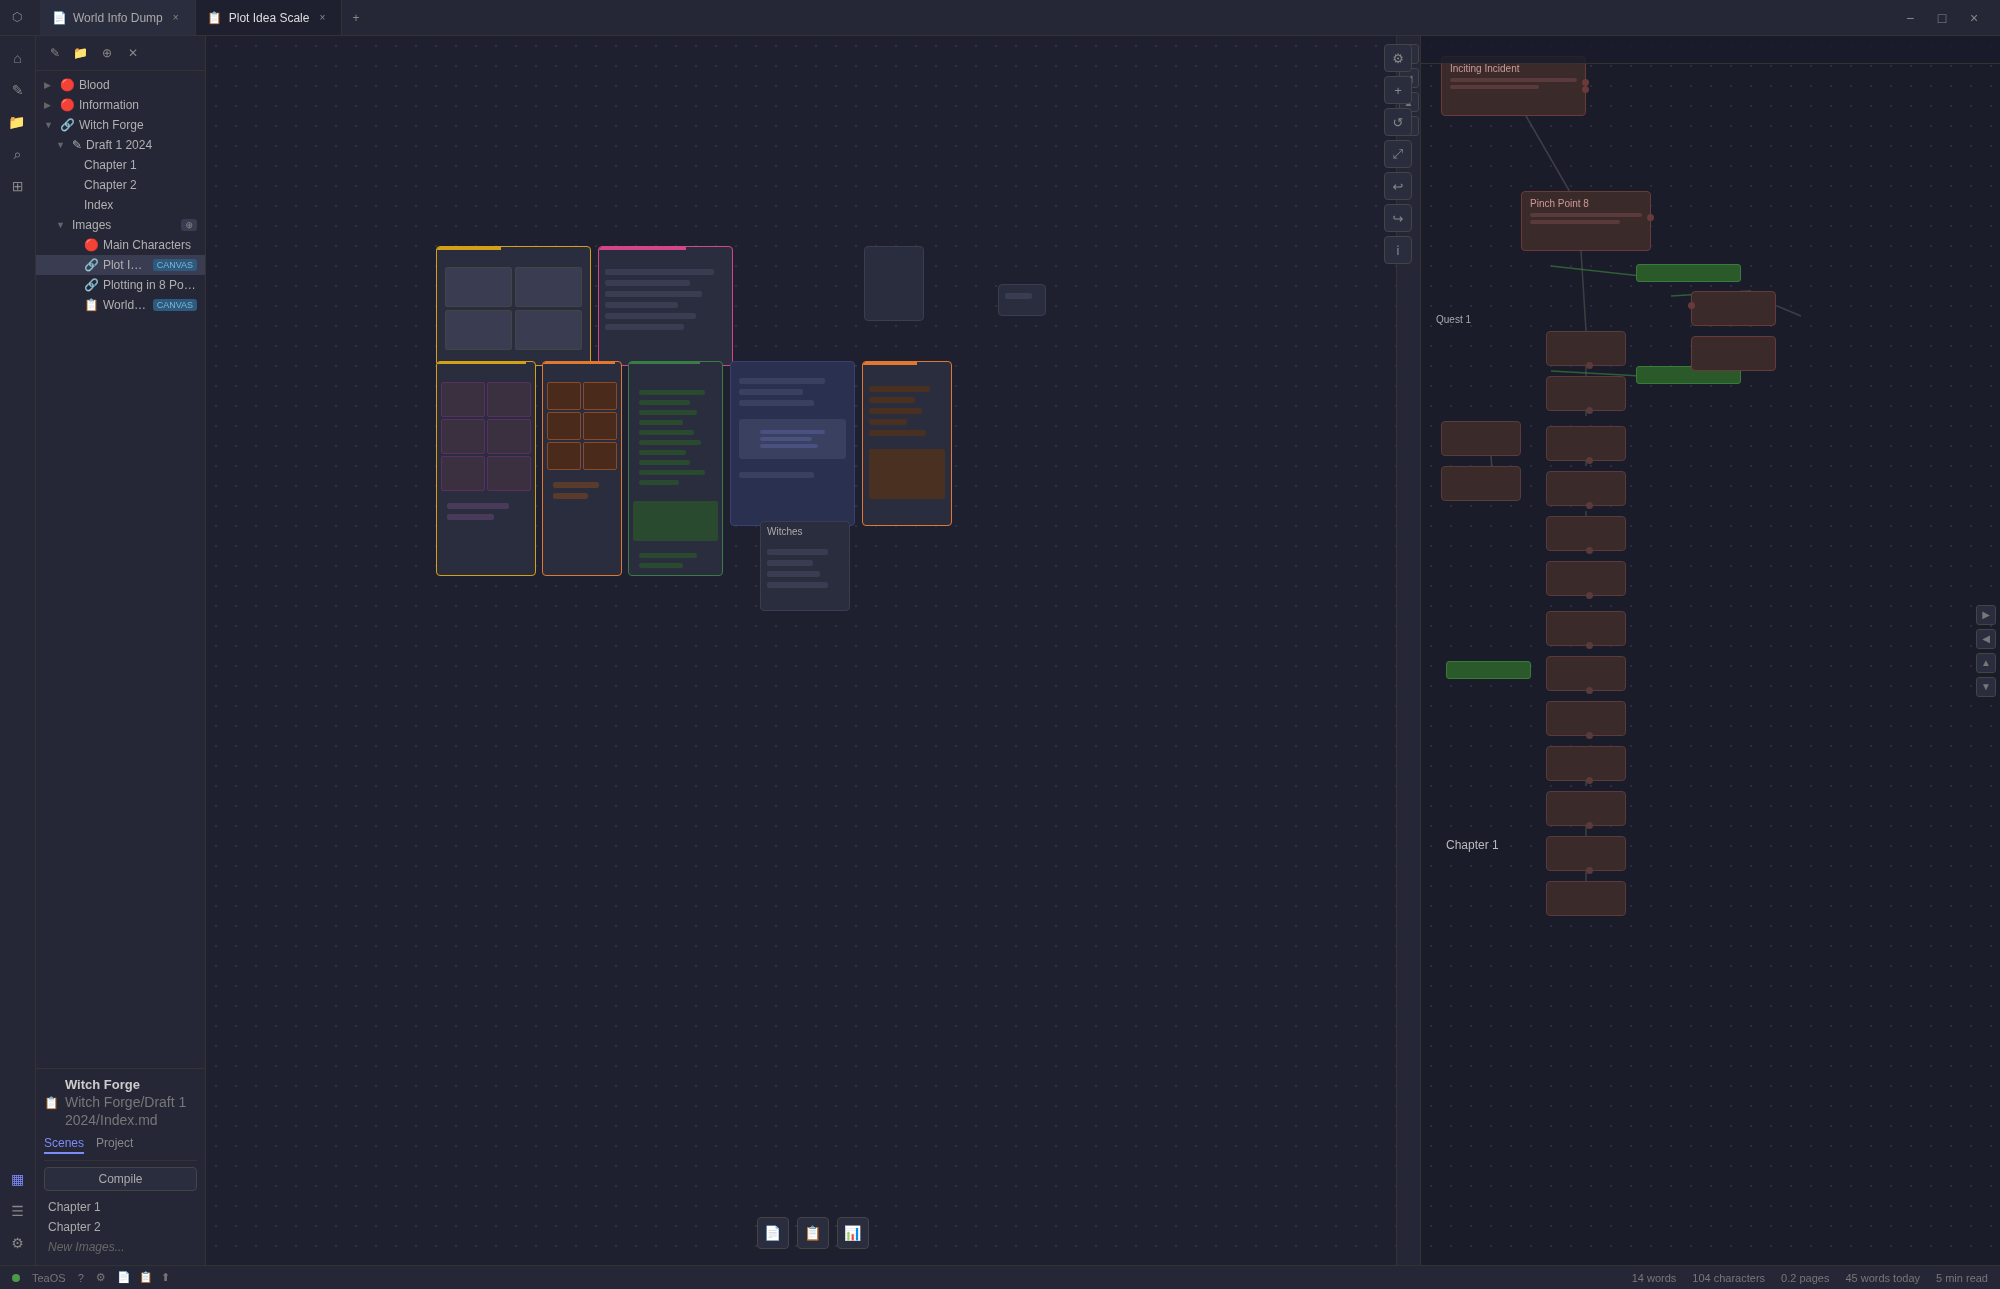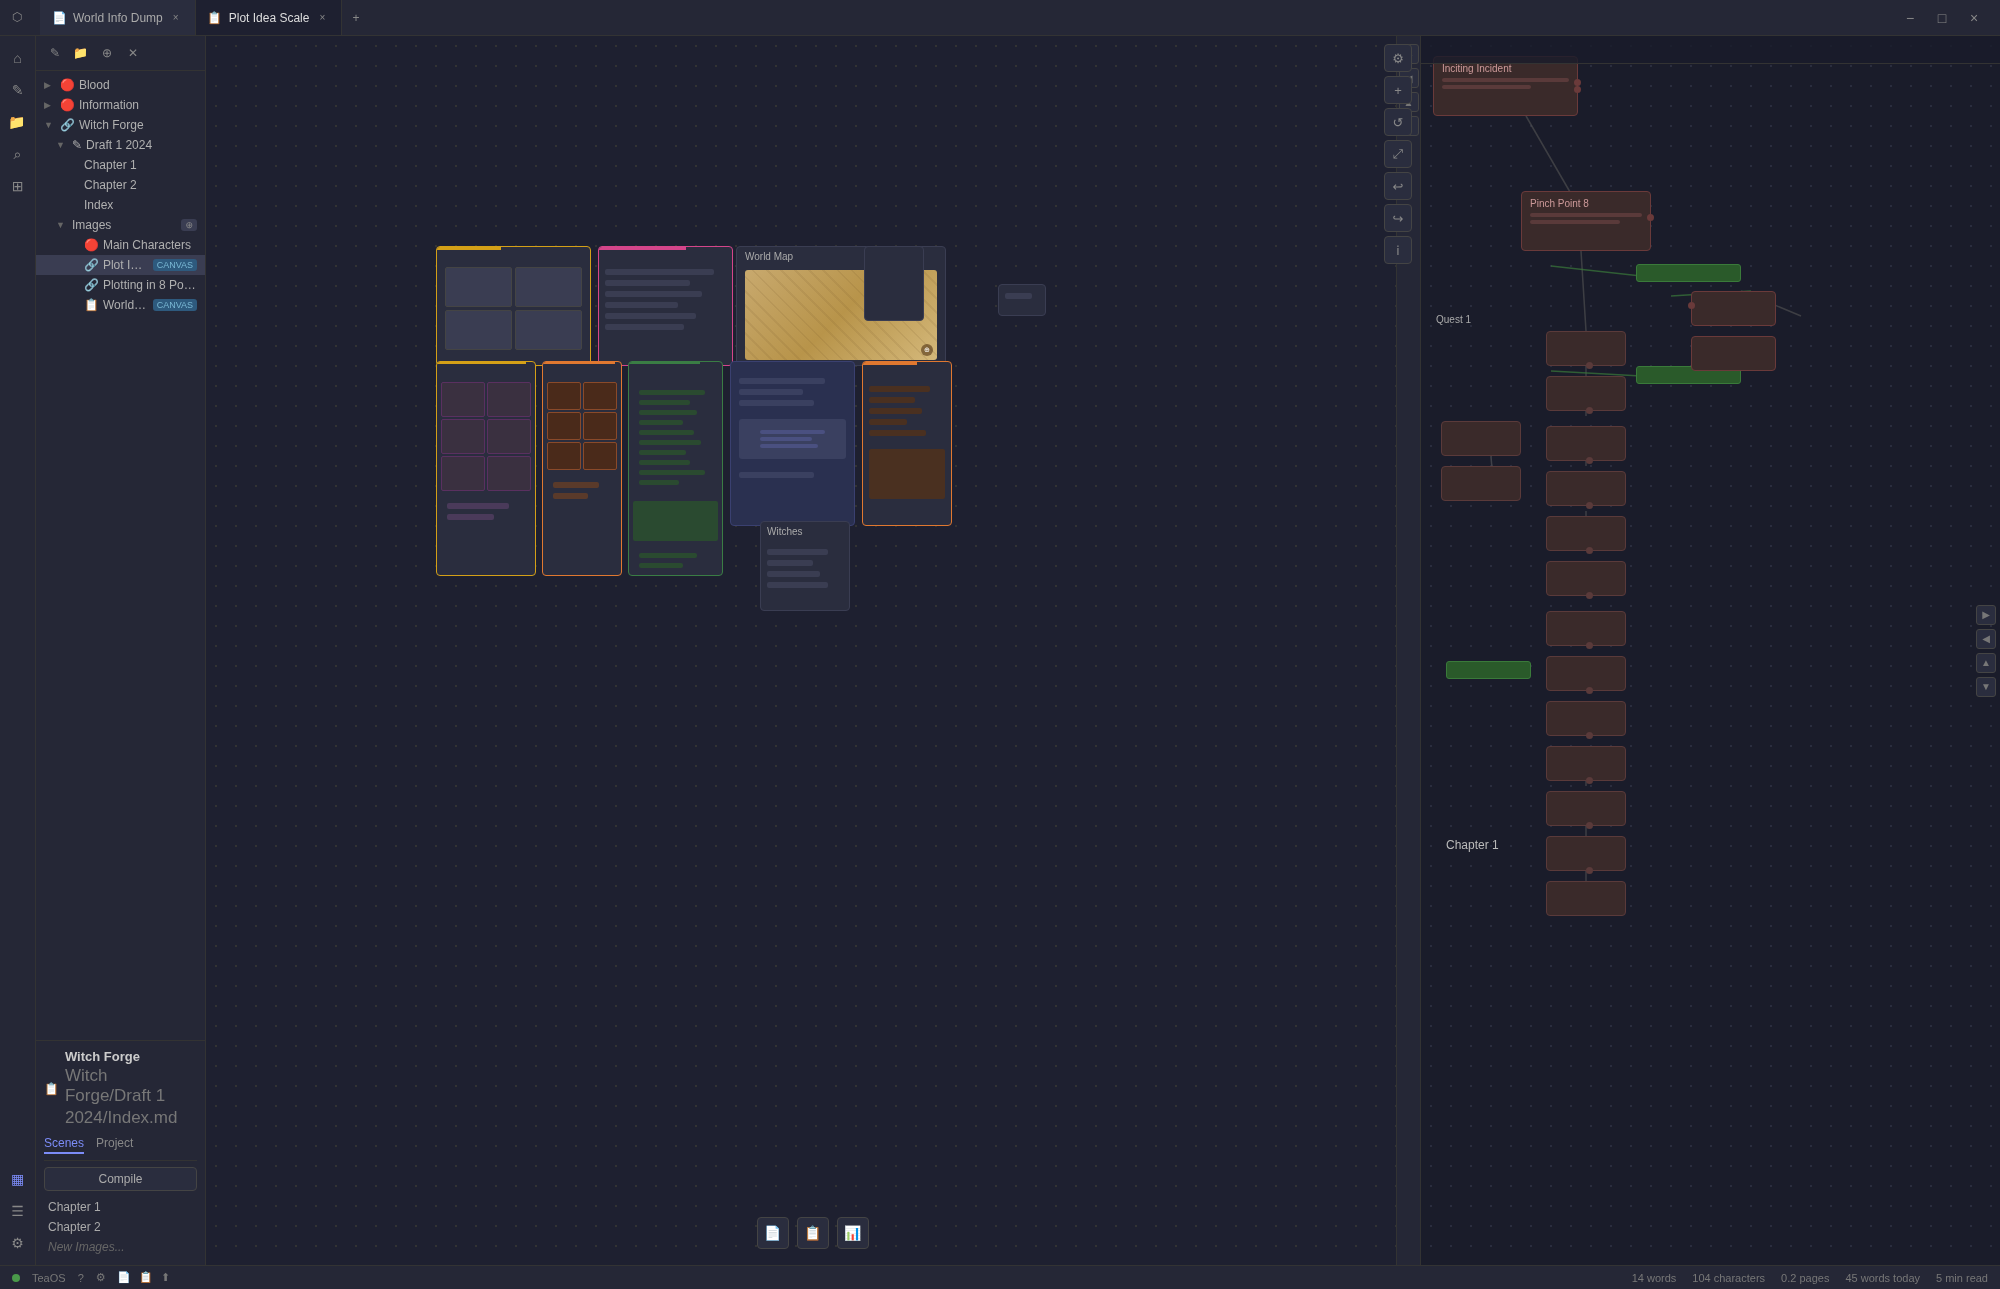--- a/index.html
+++ b/index.html
@@ -181,21 +181,21 @@
       border-top: 1px solid #333;
       padding: 8px;
     }
     .project-title {
       font-weight: bold;
       color: #ccc;
       font-size: 13px;
     }
     .project-subtitle {
       color: #777;
-      font-size: 17px;
+      font-size: 14px;
       margin-top: 2px;
     }
     .panel-tabs {
       display: flex;
       gap: 12px;
       margin-top: 8px;
       border-bottom: 1px solid #333;
       padding-bottom: 6px;
     }
     .panel-tab {
@@ -577,29 +577,20 @@
       <div class="card-inner-lines" style="margin-top:14px;">
         <div class="card-line" style="width:90%;"></div>
         <div class="card-line" style="width:70%;"></div>
         <div class="card-line" style="width:80%;"></div>
         <div class="card-line" style="width:60%;"></div>
         <div class="card-line" style="width:75%;"></div>
         <div class="card-line" style="width:65%;"></div>
       </div>
     </div>
 
-    <div class="canvas-card" style="left:530px; top:210px; width:210px; height:120px; background:#2a2d3e;">
-      <div style="font-size:10px;color:#aaa;padding:4px 8px;">World Map</div>
-
-      <div style="margin:4px 8px;height:90px;background:linear-gradient(135deg,#c8a96e,#b8944a,#d4b87a);border-radius:3px;position:relative;overflow:hidden;">
-
-        <div style="position:absolute;inset:0;background:repeating-linear-gradient(45deg,transparent,transparent 8px,rgba(100,70,30,0.1) 8px,rgba(100,70,30,0.1) 10px);"></div>
-        <div style="position:absolute;bottom:4px;right:4px;width:12px;height:12px;background:rgba(80,50,20,0.6);border-radius:50%;display:flex;align-items:center;justify-content:center;color:#fff;font-size:7px;">⊕</div>
-      </div>
-    </div>
 
     <div class="canvas-card" style="left:658px; top:210px; width:60px; height:75px;">
     </div>
 
     <div class="canvas-card" style="left:792px; top:248px; width:48px; height:32px;">
       <div class="card-inner-lines">
         <div class="card-line" style="width:80%;"></div>
       </div>
     </div>
 
@@ -732,21 +723,21 @@
       <line x1="165" y1="835" x2="165" y2="850" stroke="#555" stroke-width="1.5" opacity="0.6"></line>
 
       <line x1="130" y1="230" x2="220" y2="240" stroke="#3a7a3a" stroke-width="1.5" opacity="0.7"></line>
       <line x1="250" y1="260" x2="330" y2="255" stroke="#3a7a3a" stroke-width="1.5" opacity="0.7"></line>
       <line x1="320" y1="255" x2="380" y2="280" stroke="#555" stroke-width="1.5" opacity="0.6"></line>
       <line x1="130" y1="335" x2="220" y2="340" stroke="#3a7a3a" stroke-width="1.5" opacity="0.7"></line>
 
       <path d="M 80 395 Q 60 420 80 450" stroke="#666" stroke-width="1.5" fill="none" opacity="0.5"></path>
     </svg>
 
-    <div style="position:absolute; left:12px; top:20px; width:145px; height:60px; background:#3a2a2a; border:1px solid #6a3a3a; border-radius:4px; padding:6px 8px;">
+    <div style="position:absolute; left:20px; top:20px; width:145px; height:60px; background:#3a2a2a; border:1px solid #6a3a3a; border-radius:4px; padding:6px 8px;">
       <div style="font-size:10px;color:#cc9999;margin-bottom:4px;">Inciting Incident</div>
       <div style="height:4px;background:#5a3a3a;border-radius:2px;margin-bottom:3px;"></div>
       <div style="height:4px;background:#5a3a3a;border-radius:2px;width:70%;margin-bottom:3px;"></div>
 
       <div style="position:absolute;bottom:50%;right:-4px;width:7px;height:7px;background:#6a3a3a;border-radius:50%;"></div>
       <div style="position:absolute;top:50%;right:-4px;width:7px;height:7px;background:#6a3a3a;border-radius:50%;"></div>
     </div>
 
     <div style="position:absolute; left:100px; top:155px; width:130px; height:60px; background:#3a2a2a; border:1px solid #6a3a3a; border-radius:4px; padding:6px 8px;">
       <div style="font-size:10px;color:#cc9999;margin-bottom:4px;">Pinch Point 8</div>

